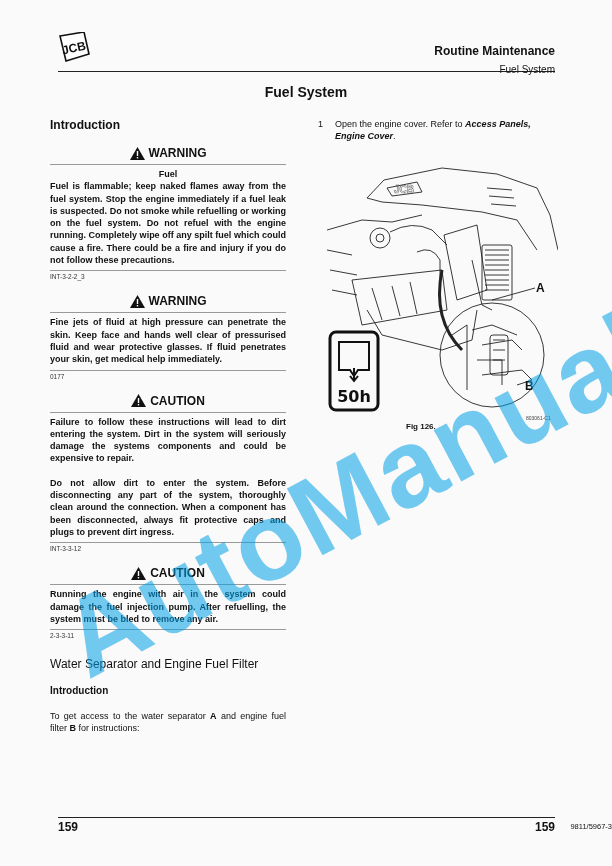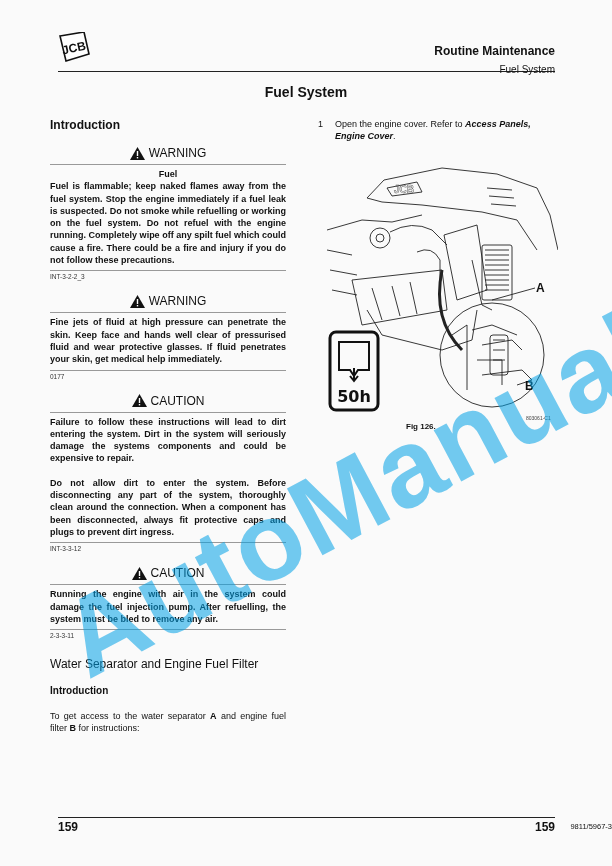--- a/index.html
+++ b/index.html
@@ -7,21 +7,21 @@
   .abs { position:absolute; }
   .logo { left:58px; top:32px; width:32px; height:30px; }
   .hdr-rule { left:58px; top:71px; width:497px; height:1px; background:#222; }
   .hdr-section { right:57px; top:44px; font-size:12px; font-weight:bold; }
   .hdr-sub { right:57px; top:64px; font-size:10px; }
   .page-title { left:0; width:612px; top:84px; text-align:center; font-size:14px; font-weight:bold; }
   .col-left { left:50px; top:118px; width:236px; }
   .h2 { font-size:12px; font-weight:bold; margin:0 0 14px 0; }
   .h2b { font-size:12px; font-weight:normal; margin:18px 0 14px 0; }
   .h3 { font-size:10px; font-weight:bold; margin:0 0 14px 0; }
-  .box-head { text-align:center; font-size:12px; font-weight:normal; padding-bottom:4px; border-bottom:1px solid #999; display:flex; justify-content:center; align-items:center; gap:4px; }
+  .box-head { text-align:center; font-size:12px; font-weight:bold; padding-bottom:4px; border-bottom:1px solid #999; display:flex; justify-content:center; align-items:center; gap:4px; }
   .tri { width:15px; height:13px; }
   .box-body { font-size:9px; font-weight:bold; line-height:12.3px; text-align:justify; padding:3px 0 4px; border-bottom:1px solid #999; }
   .box-body p { margin:0; }
   .box-body p + p { margin-top:12px; }
   .box-sub { text-align:center; }
   .ref { font-size:6.5px; color:#333; margin:2px 0 14px; }
   .para { font-size:9px; line-height:12px; text-align:justify; }
   .col-right { left:318px; top:118px; width:237px; }
   .step { display:flex; font-size:9px; line-height:12px; }
   .step .num { width:20px; }

